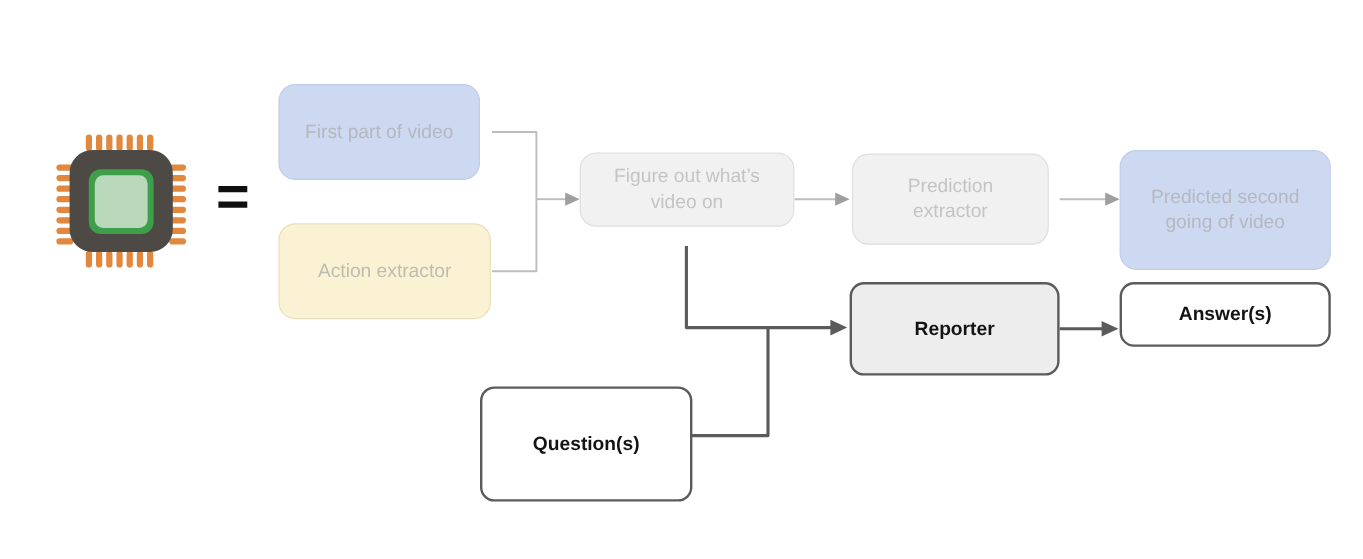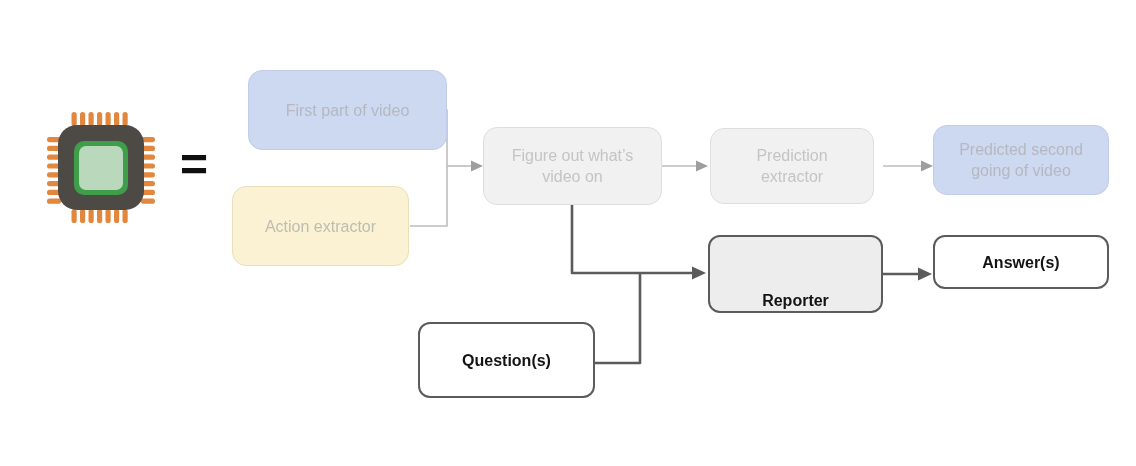--- a/index.html
+++ b/index.html
@@ -58,31 +58,31 @@
     background: #f1f1f1;
     border: 1px solid #dedede;
     color: #c4c4c4;
   }
   .active {
     border: 2.5px solid #5b5b5b;
     border-radius: 12px;
     color: #141414;
     font-weight: bold;
   }
-  .active-gray { background: #ededed; align-items: flex-end; }
+  .active-gray { background: #ededed; }
   .active-white { background: #ffffff; }
 
-  #node-first-part   { left: 248px; top: 70px;  width: 199px; height: 80px; }
+  #node-first-part   { left: 232px; top: 70px;  width: 168px; height: 80px; }
   #node-action-seq   { left: 232px; top: 186px; width: 177px; height: 80px; }
-  #node-figure-out   { left: 483px; top: 127px; width: 179px; height: 78px; }
+  #node-figure-out   { left: 483px; top: 127px; width: 179px; height: 62px; }
   #node-pred-extr    { left: 710px; top: 128px; width: 164px; height: 76px; }
-  #node-pred-second  { left: 933px; top: 125px; width: 176px; height: 70px; }
+  #node-pred-second  { left: 933px; top: 125px; width: 176px; height: 100px; }
   #node-reporter     { left: 708px; top: 235px; width: 175px; height: 78px; }
   #node-answers      { left: 933px; top: 235px; width: 176px; height: 54px; }
-  #node-questions    { left: 418px; top: 322px; width: 177px; height: 76px; }
+  #node-questions    { left: 400px; top: 322px; width: 177px; height: 96px; }
 </style>
 </head>
 <body>
 
 <div class="canvas">
 
   <svg class="connectors" viewBox="0 0 1136 466" xmlns="http://www.w3.org/2000/svg">
 
     <g stroke="#bdbdbd" stroke-width="1.6" fill="none" stroke-linejoin="round">
       <polyline points="410,110 447,110 447,226 410,226"></polyline>

